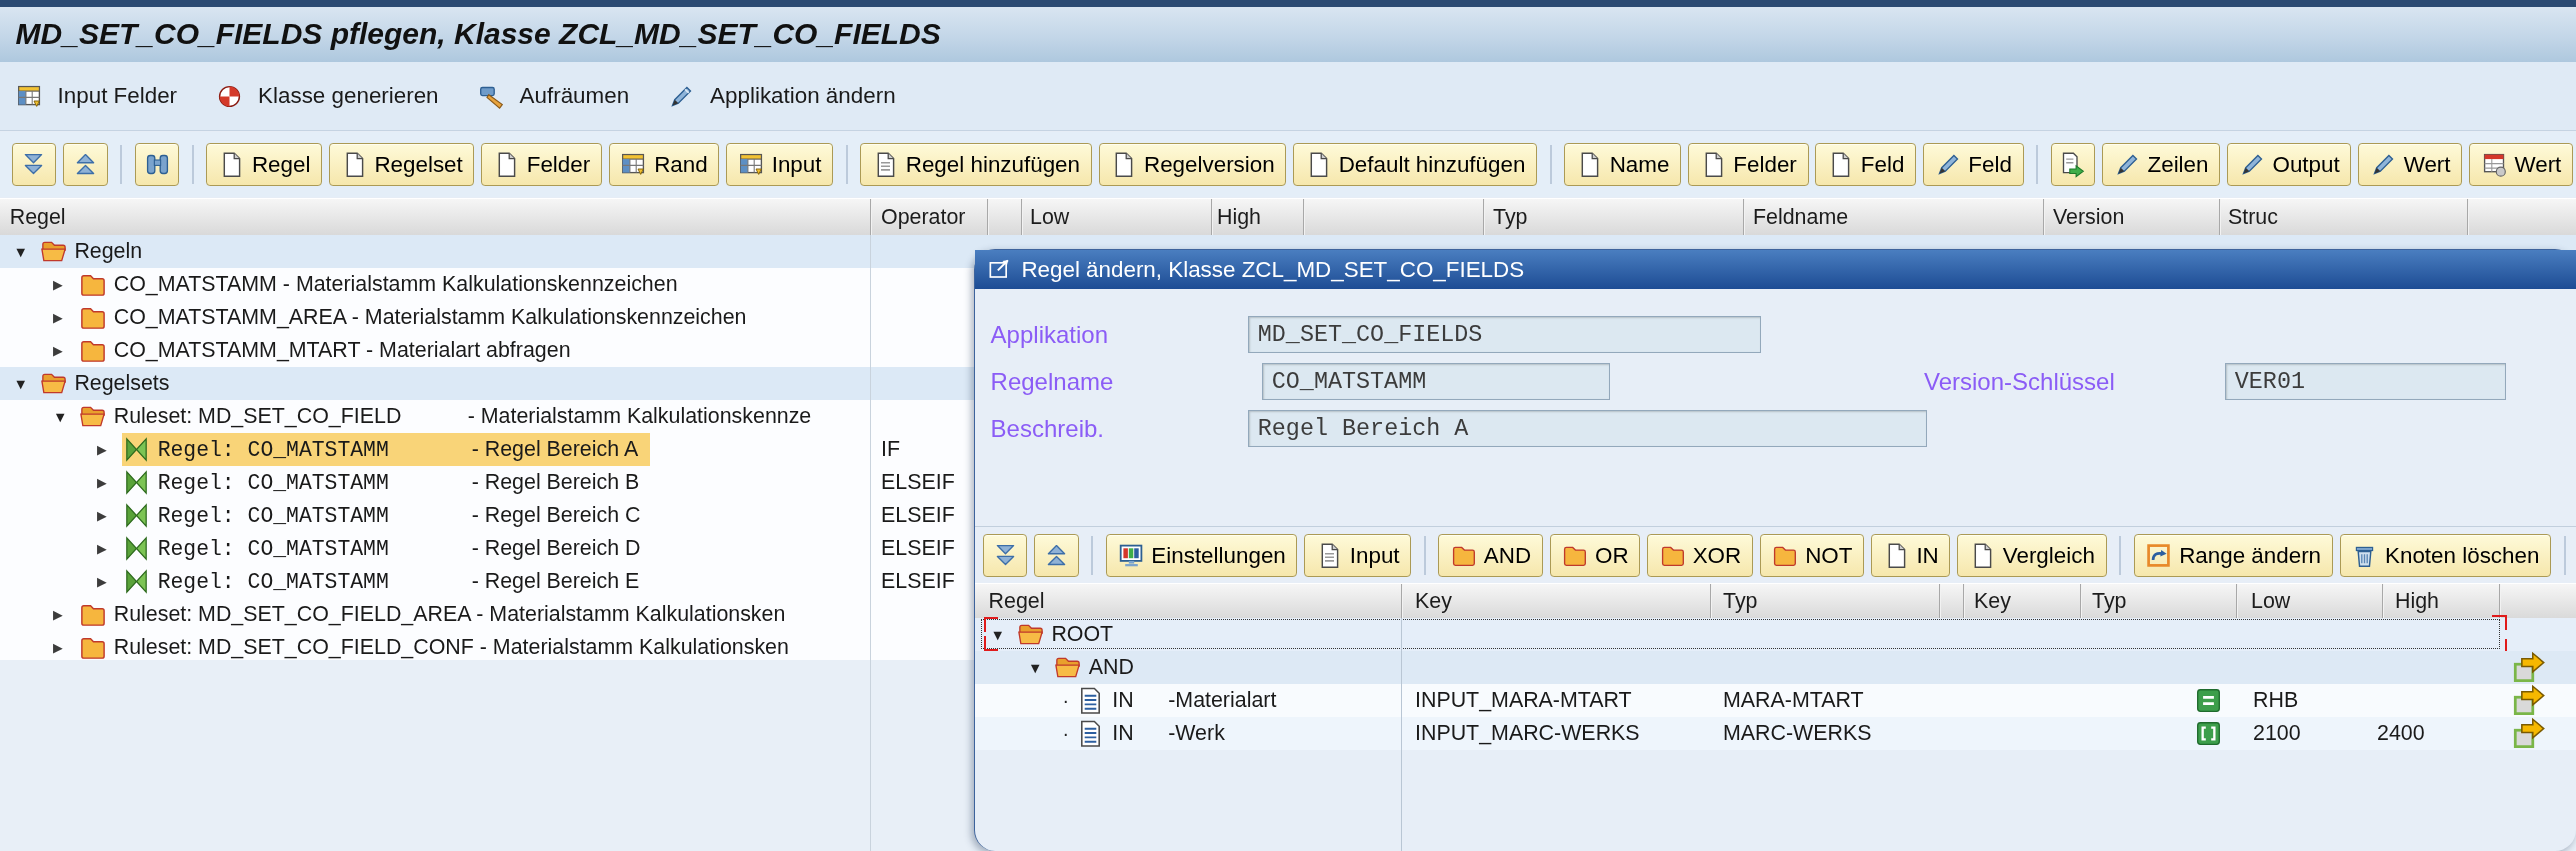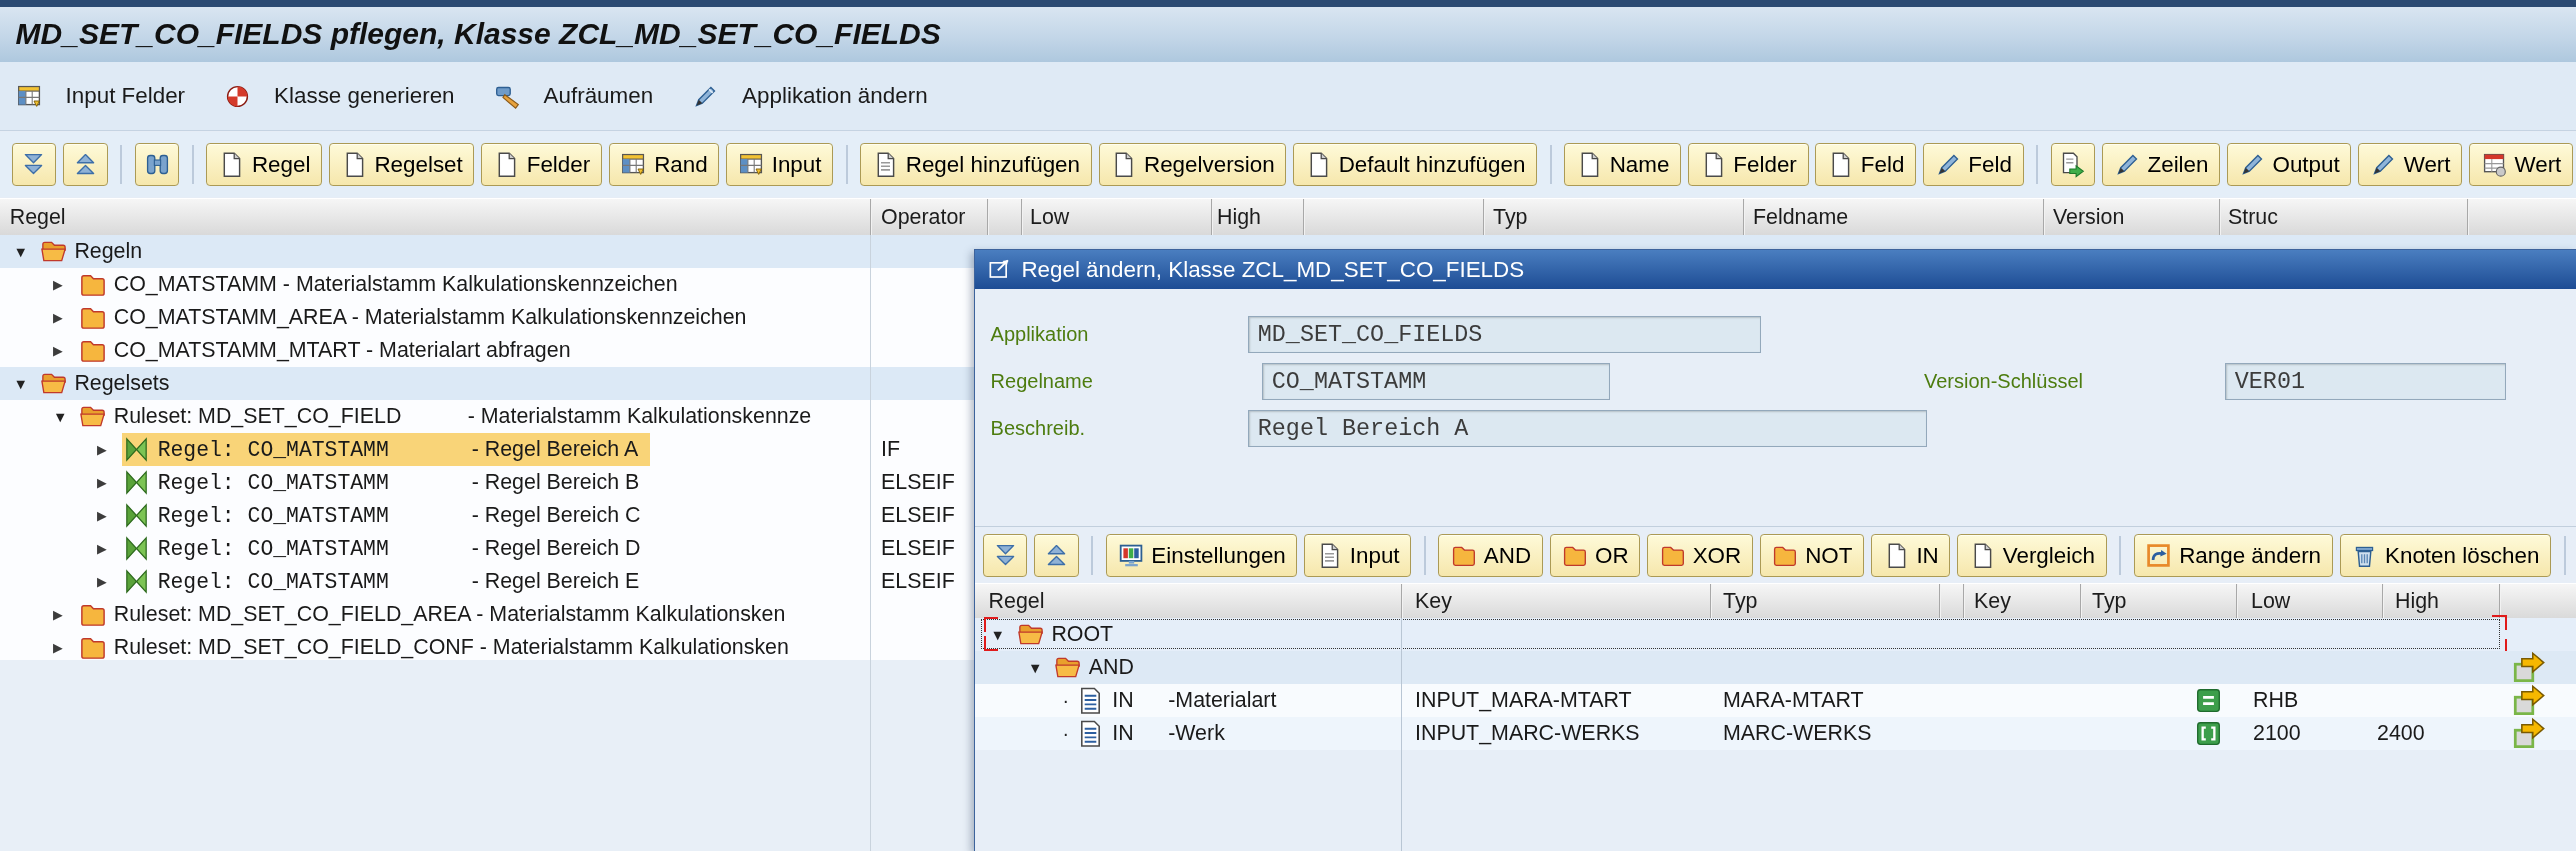--- a/index.html
+++ b/index.html
@@ -8,21 +8,21 @@
   .abs{position:absolute;}
 
   
   .topstrip{left:0;top:0;width:2576px;height:6.8px;background:#2b4a72;}
   .titlebar{left:0;top:6.8px;width:2576px;height:55px;
     background:linear-gradient(180deg,#d9e5f1 0%,#c3d6e8 55%,#aec8de 100%);
     border-bottom:1px solid #8fa8c0;display:flex;align-items:center;}
   .titlebar h1{margin:0 0 0 15.6px;font-size:30px;font-style:italic;font-weight:bold;color:#111;}
   .apptb{left:0;top:62px;width:2576px;height:69px;background:#dfeaf5;
     border-bottom:1px solid #c5d3e2;display:flex;align-items:center;gap:39px;padding-left:15.6px;box-sizing:border-box;}
-  .apptb .item{display:flex;align-items:center;gap:23px;font-size:22.4px;cursor:default;}
+  .apptb .item{display:flex;align-items:center;gap:15px;font-size:22.4px;cursor:default;}
   .btntb{left:0;top:132px;width:2576px;height:65px;background:#e4eef8;
     display:flex;align-items:center;padding-left:11.7px;box-sizing:border-box;gap:6.8px;}
   .sapbtn{height:43px;display:inline-flex;align-items:center;gap:6.8px;padding:0 10.7px;
     background:linear-gradient(180deg,#fefad9,#f6e7ac);
     border:1px solid #ab9a55;border-radius:3.9px;font-size:22.4px;color:#000;
     box-shadow:inset 0 1px 0 #fffef0;white-space:nowrap;flex:none;}
   .sapbtn.icononly{padding:0 7.8px;}
   .vsep{width:1.9px;height:39px;background:#bccadb;margin:0 5.8px;flex:none;}
 
   
@@ -48,29 +48,29 @@
   .lvl2{padding-left:93px;}
   .selhl{display:inline-flex;align-items:center;background:#f9d478;padding:1.9px 11.7px 1.9px 0;}
   .selhl .ticon{margin-left:0;}
   .opcell{position:absolute;left:881px;top:0;height:100%;display:flex;align-items:center;font-size:21.4px;}
   .treevline{left:870px;top:235px;width:1px;height:616px;background:#c9d3dd;}
   .treeempty{left:0;top:660px;width:2576px;height:191px;background:#e8eff7;}
 
   
   .dialog{left:974px;top:249px;width:1602px;height:602px;background:#e7eef7;z-index:10;
     border-left:1.9px solid #3d639c;border-top:1.9px solid #3d639c;box-sizing:border-box;
-    box-shadow:-2.9px 2.9px 7.8px rgba(40,60,90,.35);}
+    box-shadow:-2.9px 2.9px 7.8px rgba(40,60,90,.35);border-radius:21px;}
   .dlgtitle{position:absolute;left:0;top:0;width:100%;height:39px;
     background:linear-gradient(180deg,#4a7ec0,#1d4c94);color:#fff;font-size:22.4px;
     display:flex;align-items:center;gap:9.7px;padding-left:11.7px;box-sizing:border-box;}
   .dfield{position:absolute;height:37px;background:#dce8f1;border:1px solid #93a8bb;
     box-shadow:inset 1px 1px 1.9px rgba(0,0,0,.18);display:flex;align-items:center;
     padding-left:8.8px;box-sizing:border-box;
     font-family:"Liberation Mono","DejaVu Sans Mono",monospace;font-size:23.4px;color:#3c3c3c;white-space:pre;}
-  .dlabel{position:absolute;height:37px;display:flex;align-items:center;font-size:20px;color:#4d7c0f;text-align:center;}
+  .dlabel{position:absolute;height:37px;display:flex;align-items:center;font-size:24px;color:#8b5cf6;text-align:center;}
   .dlgtbline{position:absolute;left:0;top:276px;width:100%;height:1px;background:#c2cfdd;}
   .dlgtb{position:absolute;left:7.8px;top:281px;width:1587px;height:49px;display:flex;align-items:center;gap:6.8px;}
   .dlghdr{position:absolute;left:0;top:333px;width:1602px;height:35px;}
   .dlgrows{position:absolute;left:0;top:368px;width:1602px;}
   .drow{position:relative;height:33px;display:flex;align-items:center;white-space:nowrap;font-size:21.4px;}
   .drow .dcell{position:absolute;top:0;height:100%;display:flex;align-items:center;}
   .dvline{position:absolute;left:426px;top:368px;width:1px;height:234px;background:#b9c6d4;}
   .dname{display:inline-block;min-width:56px;}
   .optico{width:27px;height:27px;}
   .arrowico{width:35px;height:35px;}

